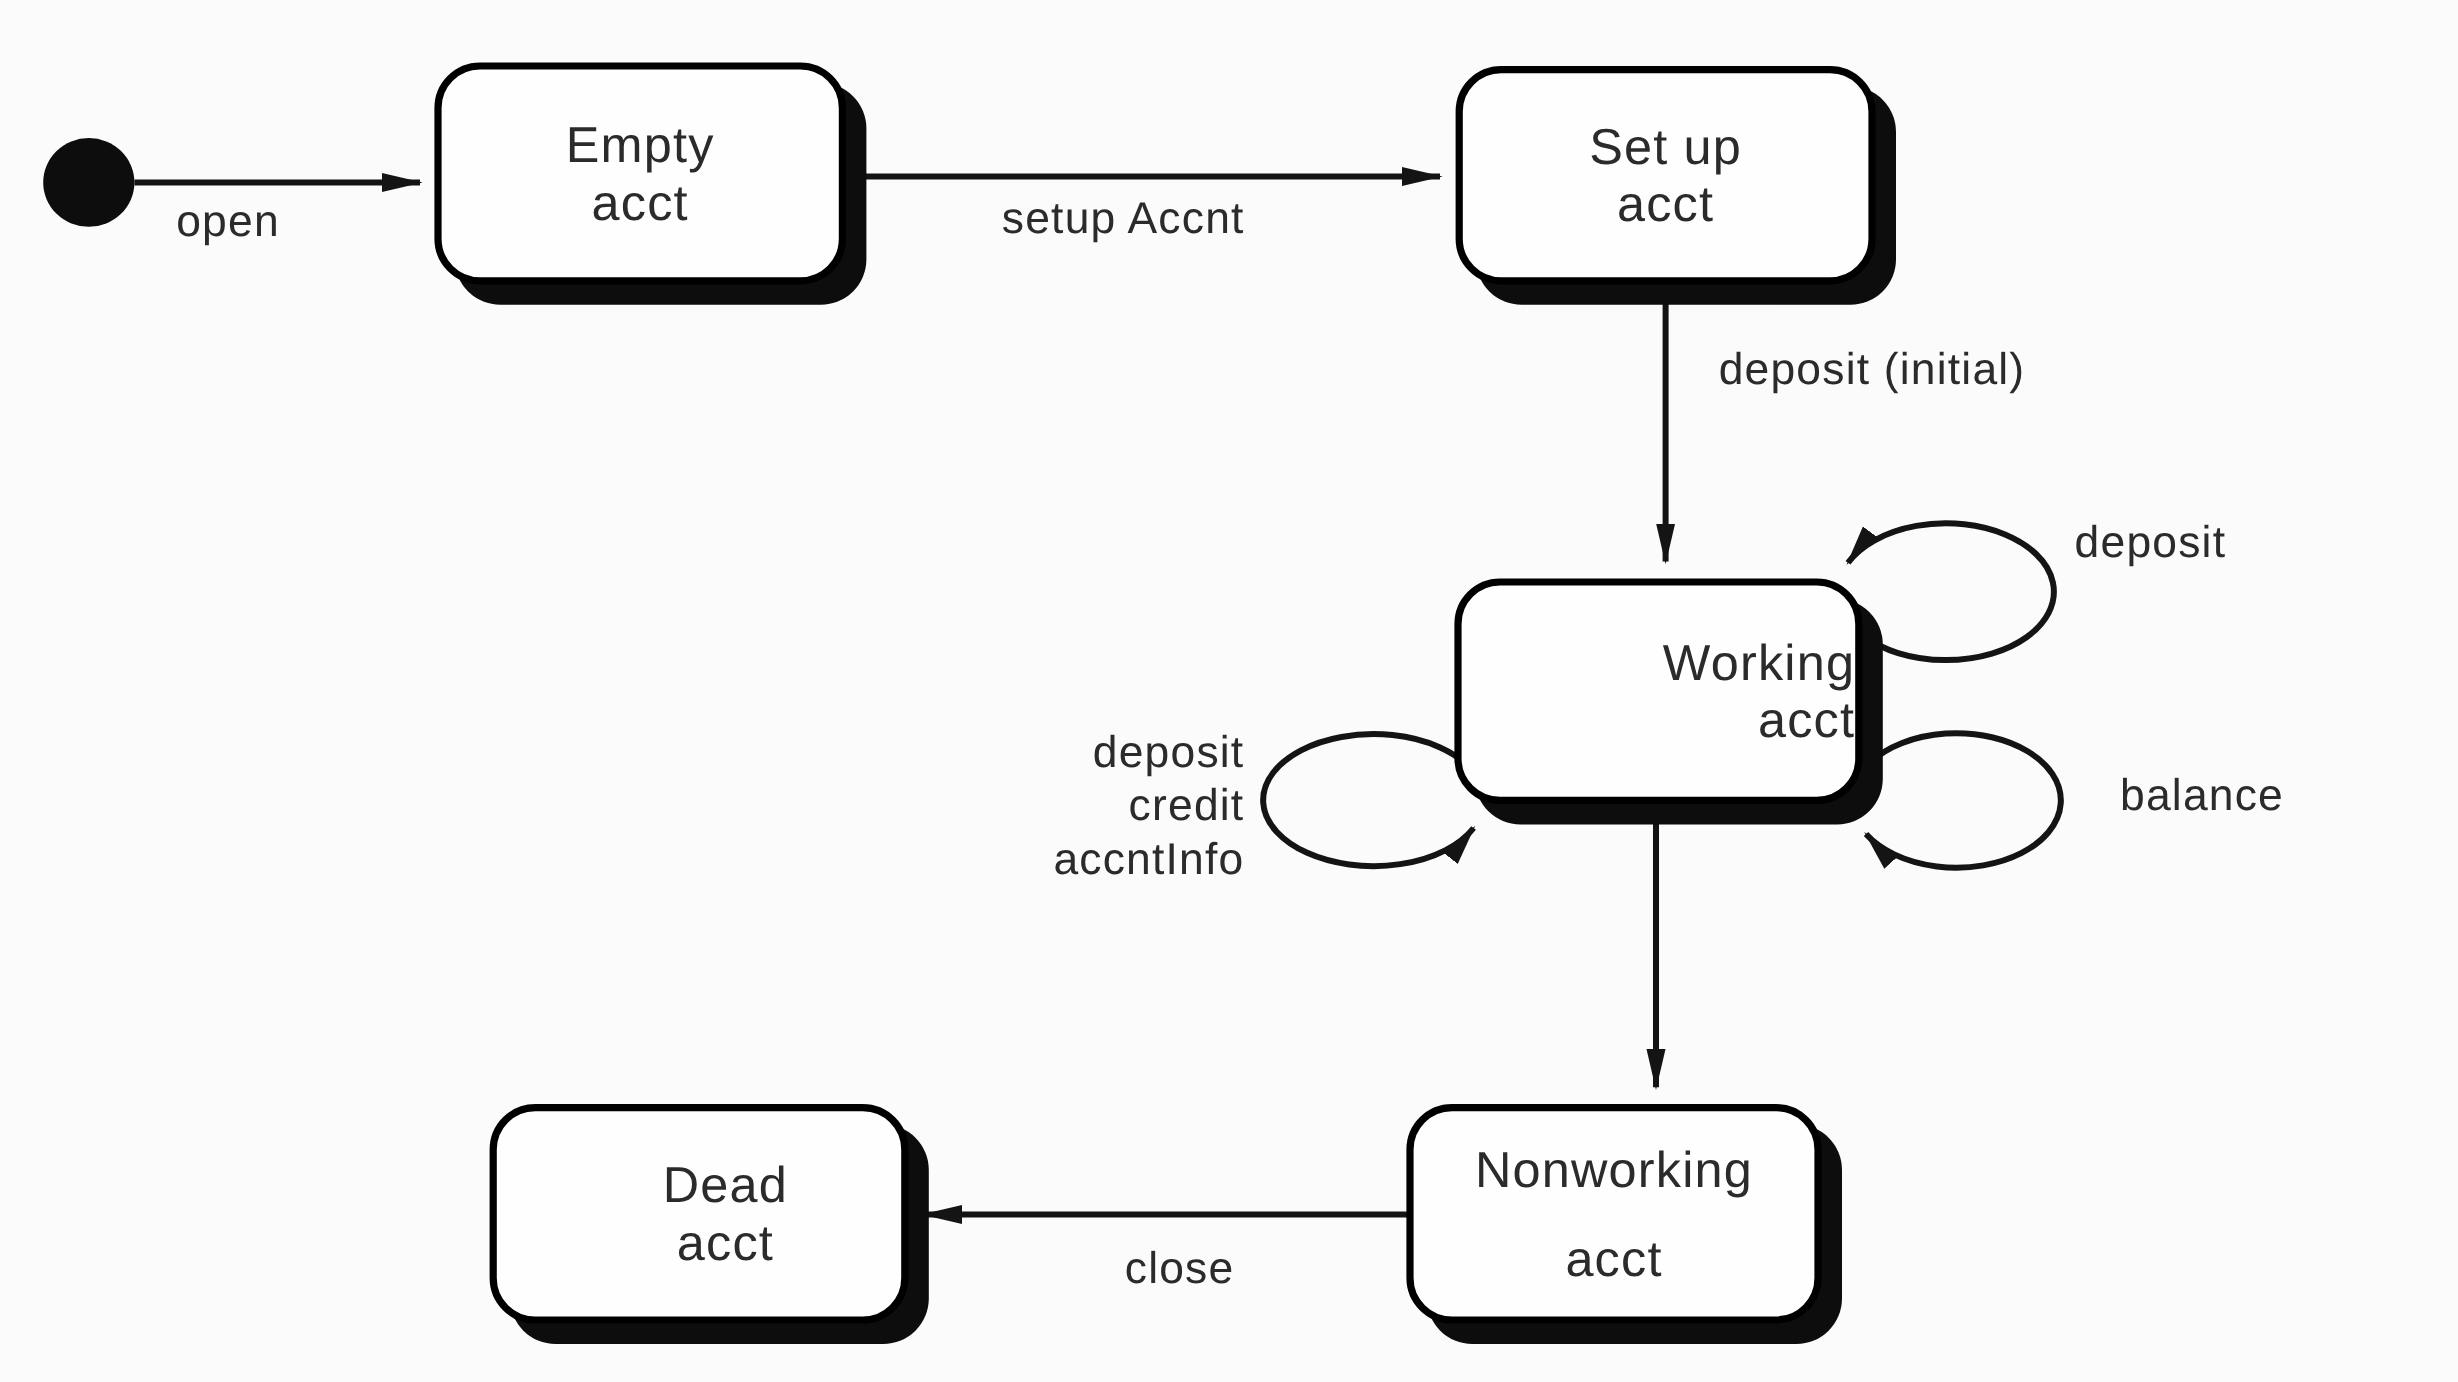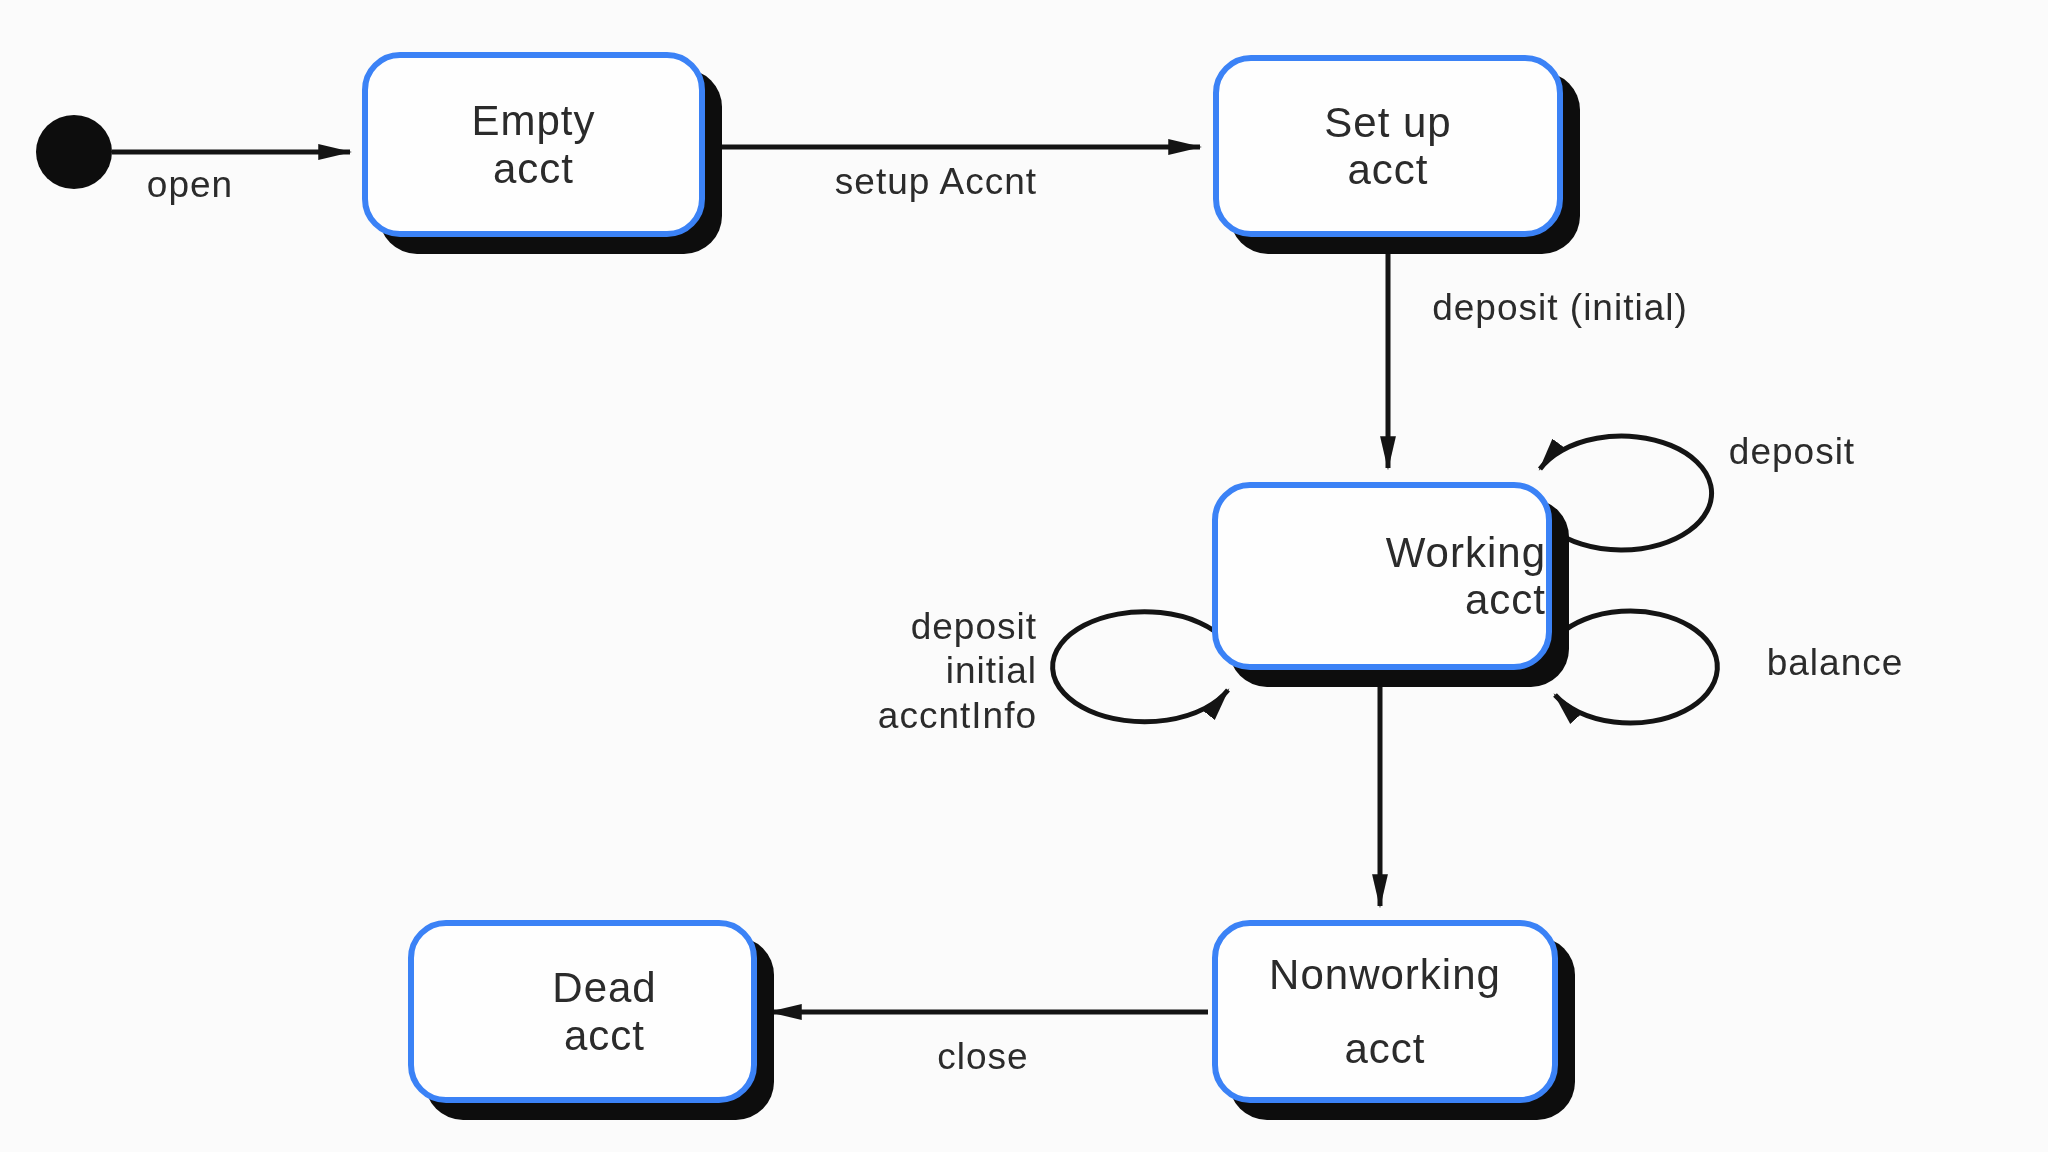--- a/index.html
+++ b/index.html
@@ -4,21 +4,21 @@
 <style>
   html,body{margin:0;padding:0;background:#fbfbfb;}
   .canvas{
     position:relative;width:2048px;height:1152px;background:#fbfbfb;
     font-family:"Liberation Sans",sans-serif;overflow:hidden;color:#2b2b2b;
   }
   svg.wires{position:absolute;left:0;top:0;width:2048px;height:1152px;}
   .wire{stroke:#141414;stroke-width:5;fill:none;}
   .state{
     position:absolute;box-sizing:border-box;background:#fefefe;
-    border:6px solid #3b82f6;border-radius:38px;
+    border:6px solid #000000;border-radius:38px;
     box-shadow:17px 17px 0 0 #0d0d0d;
     display:flex;flex-direction:column;align-items:center;justify-content:center;
     font-size:42px;line-height:1.13;text-align:center;letter-spacing:1px;
   }
   .state span{display:block;}
   .elabel{
     position:absolute;font-size:37px;letter-spacing:1px;white-space:nowrap;
     transform:translate(-50%,-50%);
   }
   .elabel.align-right{
@@ -65,21 +65,21 @@
   <div class="state" style="left:1213px;top:55px;width:350px;height:182px;">
     <span>Set up</span>
     <span>acct</span>
   </div>
 
   <div class="state" style="left:1212px;top:482px;width:340px;height:188px;align-items:flex-end;">
     <span>Working</span>
     <span>acct</span>
   </div>
 
-  <div class="state" style="left:1212px;top:920px;width:346px;height:183px;gap:27px;">
+  <div class="state" style="left:1172px;top:920px;width:346px;height:183px;gap:27px;">
     <span>Nonworking</span>
     <span>acct</span>
   </div>
 
   <div class="state" style="left:408px;top:920px;width:349px;height:183px;padding-left:44px;">
     <span>Dead</span>
     <span>acct</span>
   </div>
 
   <div class="elabel" style="left:190px;top:185px;">open</div>
@@ -87,20 +87,20 @@
   <div class="elabel" style="left:936px;top:182px;text-align:right;">setup Accnt</div>
 
   <div class="elabel" style="left:1560px;top:308px;">deposit (initial)</div>
 
   <div class="elabel" style="left:1792px;top:452px;">deposit</div>
 
   <div class="elabel" style="left:1835px;top:663px;">balance</div>
 
   <div class="elabel align-right" style="left:1037px;top:672px;">
     <span>deposit</span>
-    <span>initial</span>
+    <span>credit</span>
     <span>accntInfo</span>
   </div>
 
 
   <div class="elabel" style="left:983px;top:1057px;">close</div>
 
 </div>
 
 </body></html>

